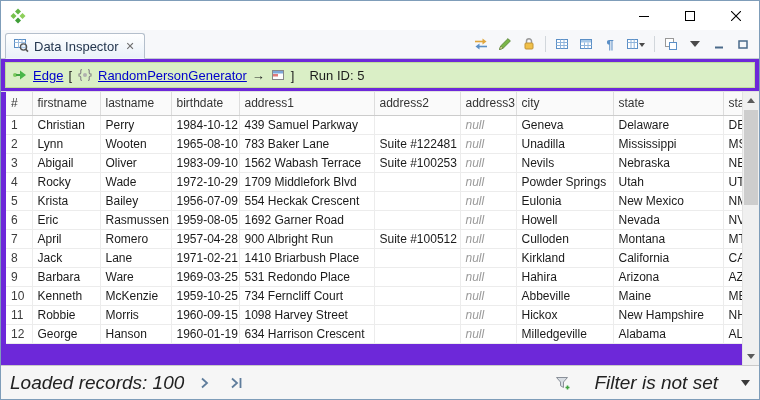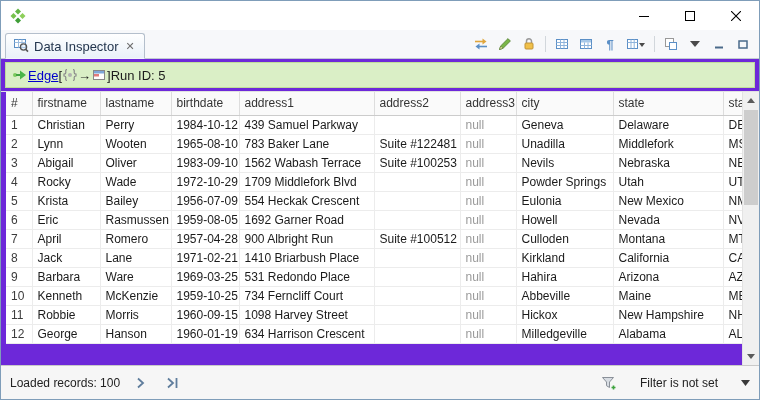--- a/index.html
+++ b/index.html
@@ -22,46 +22,46 @@
          background:linear-gradient(#ffffff,#e9f1f9); border:1px solid #b4bfcc; border-bottom:1px solid #f3f6fa;
          border-radius:3px 3px 0 0; font-size:13px; color:#24364e; }
   .tab-close { color:#6e6e6e; font-size:11px; line-height:1; padding:1px 2px; }
   .view-toolbar { margin-left:auto; align-self:center; display:flex; align-items:center; gap:2px; padding-right:5px; }
   .tbtn { width:22px; height:22px; display:flex; align-items:center; justify-content:center; border-radius:2px; }
   .tsep { width:1px; height:16px; background:#d2d7dc; margin:0 3px; }
   .pilcrow { color:#5b8fc6; font-weight:bold; font-size:13px; }
 
   
   .runbar { flex:0 0 26px; margin:3px 4px; background:#daefc6; border:1px solid #c0dc9c;
-            display:flex; align-items:center; padding:0 6px; font-size:13px; color:#1c1c1c; }
+            display:flex; align-items:center; gap:5px; padding:0 6px; font-size:13px; color:#1c1c1c; }
   .runbar a { color:#0000cc; text-decoration:underline; cursor:pointer; }
   .bracket { color:#1c1c1c; }
-  .runid { margin-left:0; }
+  .runid { margin-left:10px; }
 
   
   .table-area { flex:1 1 auto; display:flex; overflow:hidden; border-top:1px solid #e2e2e2; }
   .grid-wrap { flex:1 1 auto; overflow:hidden; padding-left:5px; }
   table.grid { border-collapse:collapse; table-layout:fixed; width:780px; font-size:12px; color:#1b1b1b; }
   .grid th { font-weight:normal; text-align:left; height:23px; padding:0 5px; background:#fafafa;
              border-bottom:1px solid #cccccc; border-right:1px solid #dddddd; color:#333;
              white-space:nowrap; overflow:hidden; }
   .grid td { height:19px; padding:0 5px; border-bottom:1px solid #ececec; border-right:1px solid #ececec;
              white-space:nowrap; overflow:hidden; background:#fff; }
   .grid td.rownum { color:#3c3c3c; }
-  .grid td.null { color:#9a9a9a; }
+  .grid td.null { color:#9a9a9a; font-style:italic; }
 
   
   .vscroll { flex:0 0 17px; background:#f0f0f0; border-left:1px solid #e3e3e3; display:flex; flex-direction:column; }
   .vs-btn { flex:0 0 17px; display:flex; align-items:center; justify-content:center; }
   .vs-track { flex:1 1 auto; position:relative; }
   .vs-thumb { position:absolute; top:1px; left:1px; right:1px; height:95px; background:#cdcdcd; }
 
   
   .statusbar { flex:0 0 34px; border-top:1px solid #c9c9c9; background:#f6f6f6;
-               display:flex; align-items:center; padding:0 9px; font-size:12px; color:#222; gap:10px; }
+               display:flex; align-items:center; padding:0 9px; font-size:19px; color:#222; gap:10px;font-style:italic; }
   .nav-btn { width:22px; height:22px; display:flex; align-items:center; justify-content:center; border-radius:2px; }
   .flex-spacer { flex:1 1 auto; }
   .filter-ctl { display:flex; align-items:center; gap:23px; cursor:default; }
 </style>
 </head>
 <body>
 
 <div class="window">
 
   <div class="titlebar">
@@ -186,20 +186,21 @@
     </span>
     <a>Edge</a>
     <span class="bracket">[</span>
     <span style="display:flex;">
       <svg width="16" height="16" viewBox="0 0 16 16">
         <path d="M5 2.5c-1.8 0-1.2 2.3-1.2 3.2 0 .9-.9 1.3-1.8 1.3v2c.9 0 1.8.4 1.8 1.3 0 .9-.6 3.2 1.2 3.2" fill="none" stroke="#8a8a8a" stroke-width="1.2"></path>
         <path d="M11 2.5c1.8 0 1.2 2.3 1.2 3.2 0 .9.9 1.3 1.8 1.3v2c-.9 0-1.8.4-1.8 1.3 0 .9.6 3.2-1.2 3.2" fill="none" stroke="#8a8a8a" stroke-width="1.2"></path>
         <circle cx="8" cy="8" r="2" fill="#b0b0b0"></circle>
       </svg>
     </span>
+    <a>RandomPersonGenerator</a>
     <span>→</span>
     <span style="display:flex;">
       <svg width="16" height="16" viewBox="0 0 16 16">
         <rect x="2.5" y="3.5" width="11" height="9" fill="#fff" stroke="#888"></rect>
         <rect x="3" y="4" width="10" height="2.5" fill="#7da7d9"></rect>
         <rect x="3" y="7" width="5" height="2.5" fill="#e07b7b"></rect>
       </svg>
     </span>
     <span class="bracket">]</span>
     <span class="runid">Run ID: 5</span>
@@ -249,21 +250,21 @@
             </tr>
             <tr>
               <td class="rownum">2</td>
               <td>Lynn</td>
               <td>Wooten</td>
               <td>1965-08-10</td>
               <td>783 Baker Lane</td>
               <td>Suite #122481</td>
               <td class="null">null</td>
               <td>Unadilla</td>
-              <td>Middlefork</td>
+              <td>Mississippi</td>
               <td>MS</td>
             </tr>
             <tr>
               <td class="rownum">3</td>
               <td>Abigail</td>
               <td>Oliver</td>
               <td>1983-09-10</td>
               <td>1562 Wabash Terrace</td>
               <td>Suite #100253</td>
               <td class="null">null</td>

